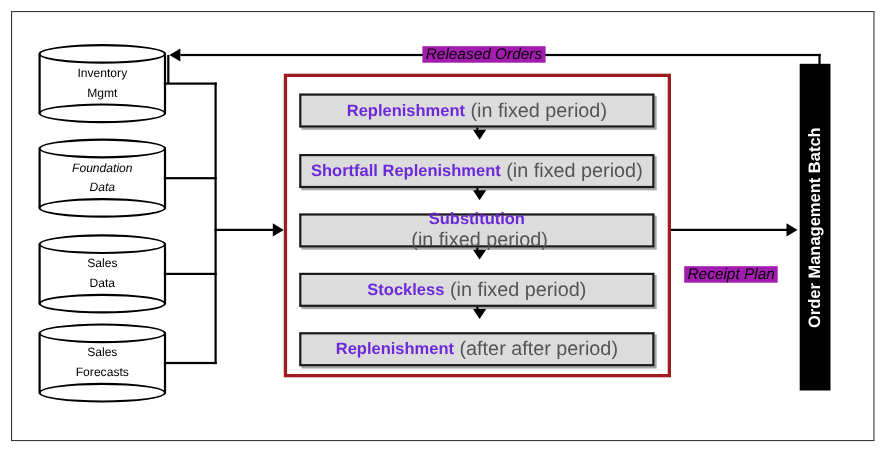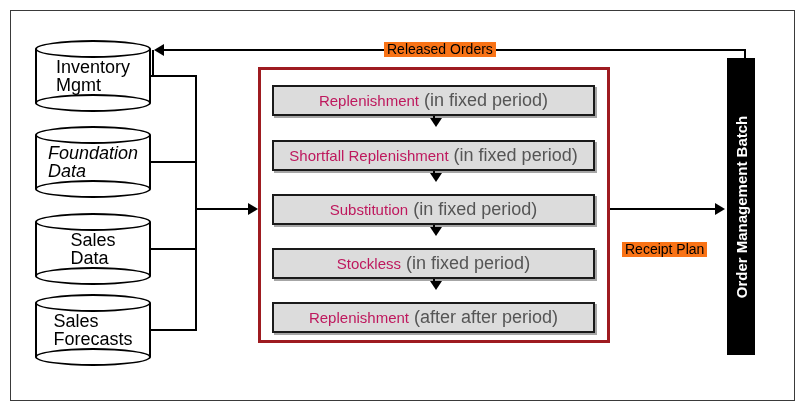--- a/index.html
+++ b/index.html
@@ -28,21 +28,21 @@
     position:absolute;left:0;top:0;width:116px;height:18px;
     border:2px solid #000;border-radius:50%;background:#fff;box-sizing:border-box;
   }
   .cyl .bot-fix{
     position:absolute;left:0;top:54px;width:116px;height:18px;
     border:2px solid #000;border-radius:50%;background:transparent;box-sizing:border-box;
   }
   .cyl .lbl{
     position:absolute;left:0;top:0;width:116px;height:72px;
     display:flex;align-items:center;justify-content:center;
-    font-size:18px;line-height:18px;color:#000;
+    text-align:center;font-size:11px;line-height:18px;color:#000;
     z-index:3;white-space:pre-line;
   }
 
   
   .hline{position:absolute;background:#000;height:2px;}
   .vline{position:absolute;background:#000;width:2px;}
 
   .arrow-r{
     position:absolute;width:0;height:0;
     border-top:6px solid transparent;border-bottom:6px solid transparent;
@@ -53,38 +53,38 @@
     border-top:6px solid transparent;border-bottom:6px solid transparent;
     border-right:10px solid #000;
   }
   .arrow-d{
     position:absolute;width:0;height:0;
     border-left:6px solid transparent;border-right:6px solid transparent;
     border-top:9px solid #000;
   }
 
   .edge-label{
-    position:absolute;font-size:14px;color:#000;background:#f97316;
-    padding:0 3px;white-space:nowrap;line-height:15px;
+    position:absolute;font-size:14px;color:#000;background:#a21caf;
+    padding:0 3px;white-space:nowrap;line-height:15px;font-style:italic;
   }
 
   
   .redbox{
     position:absolute;left:258px;top:67px;width:352px;height:276px;
     border:3px solid #9e1b20;box-sizing:border-box;background:#fff;
   }
 
   
   .pbox{
     position:absolute;left:272px;width:323px;height:31px;
     background:#dcdcdc;border:2px solid #1a1a1a;box-sizing:border-box;
     display:flex;align-items:center;justify-content:center;
     box-shadow:2px 2px 0 rgba(0,0,0,0.35);
   }
-  .pbox .main{font-size:15px;font-weight:normal;color:#be185d;}
+  .pbox .main{font-size:15px;font-weight:bold;color:#6d28d9;}
   .pbox .sub{font-size:18px;color:#555;margin-left:5px;}
 
   
   .blackbar{
     position:absolute;left:727px;top:58px;width:28px;height:297px;
     background:#000;
   }
   .blackbar .vtext{
     position:absolute;left:50%;top:50%;
     transform:translate(-50%,-50%) rotate(-90deg);
@@ -157,21 +157,21 @@
   <div class="arrow-d" style="left:430px;top:118px;"></div>
   <div class="vline" style="left:433px;top:116px;height:6px;"></div>
 
   <div class="pbox" style="top:140px;">
     <span class="main">Shortfall Replenishment</span>
     <span class="sub">(in fixed period)</span>
   </div>
   <div class="arrow-d" style="left:430px;top:173px;"></div>
   <div class="vline" style="left:433px;top:171px;height:5px;"></div>
 
-  <div class="pbox" style="top:194px;">
+  <div class="pbox" style="top:194px;flex-direction:column;">
     <span class="main">Substitution</span>
     <span class="sub">(in fixed period)</span>
   </div>
   <div class="arrow-d" style="left:430px;top:227px;"></div>
   <div class="vline" style="left:433px;top:225px;height:5px;"></div>
 
   <div class="pbox" style="top:248px;">
     <span class="main">Stockless</span>
     <span class="sub">(in fixed period)</span>
   </div>

